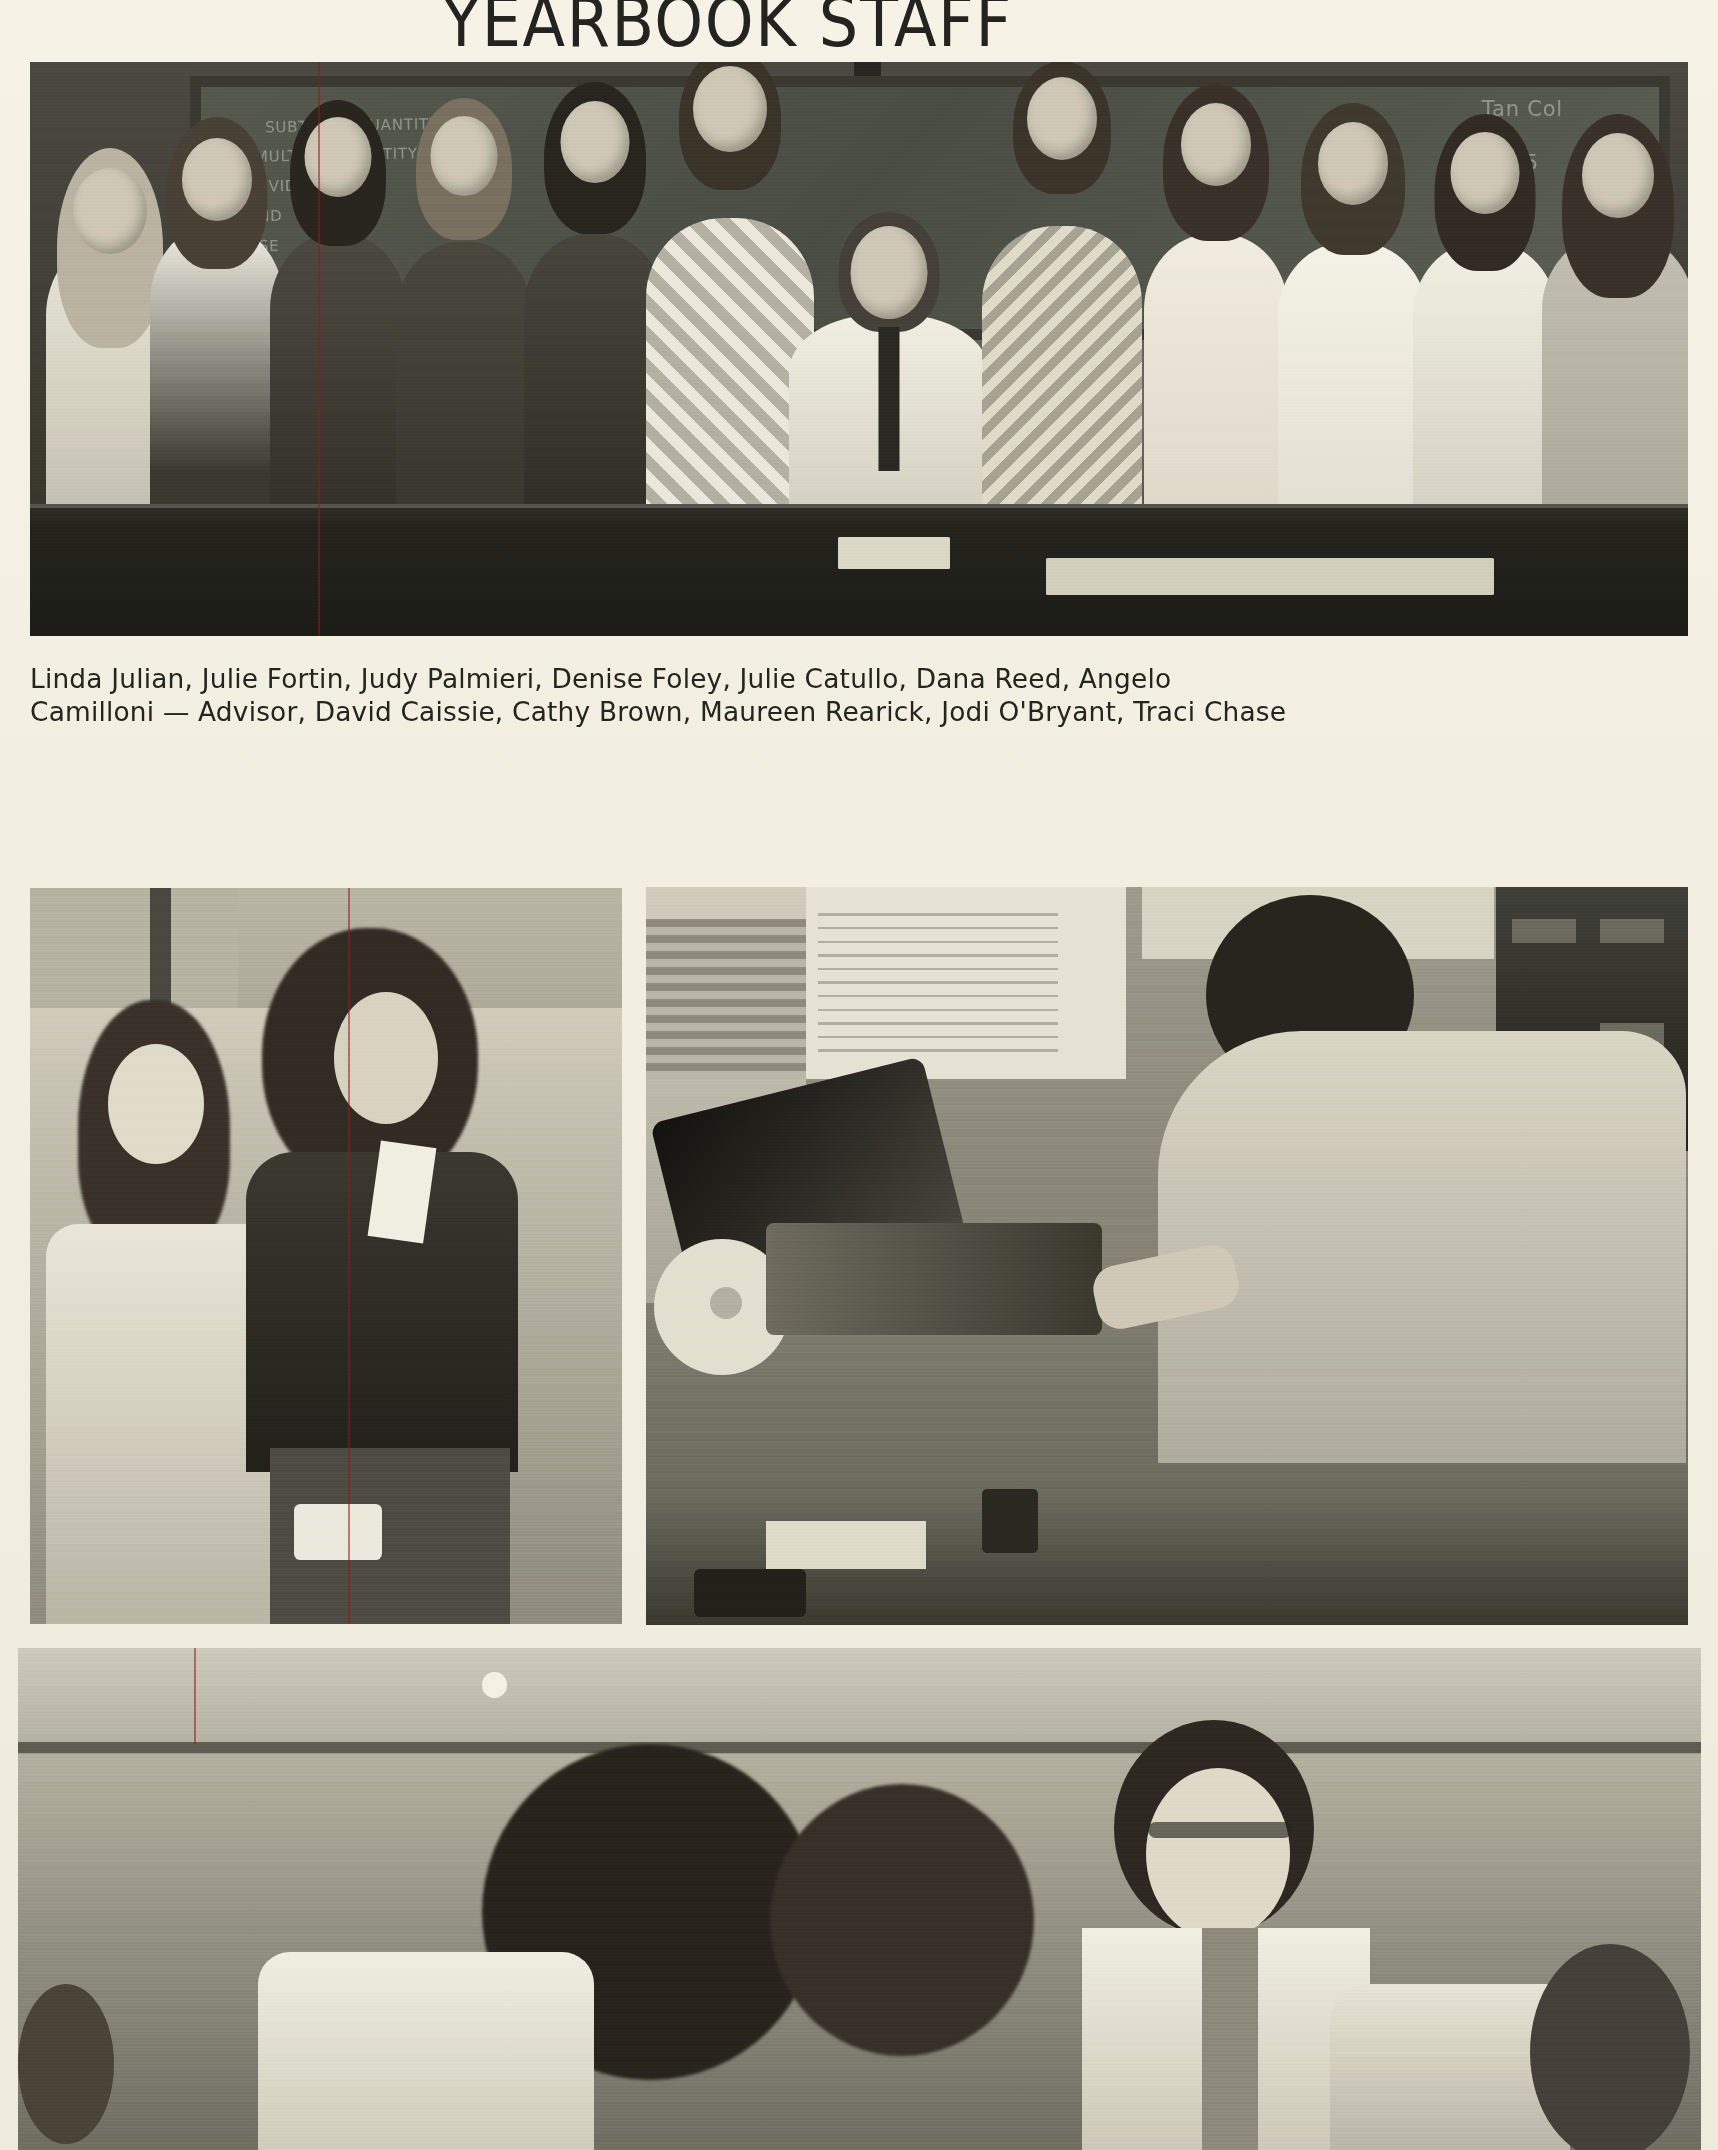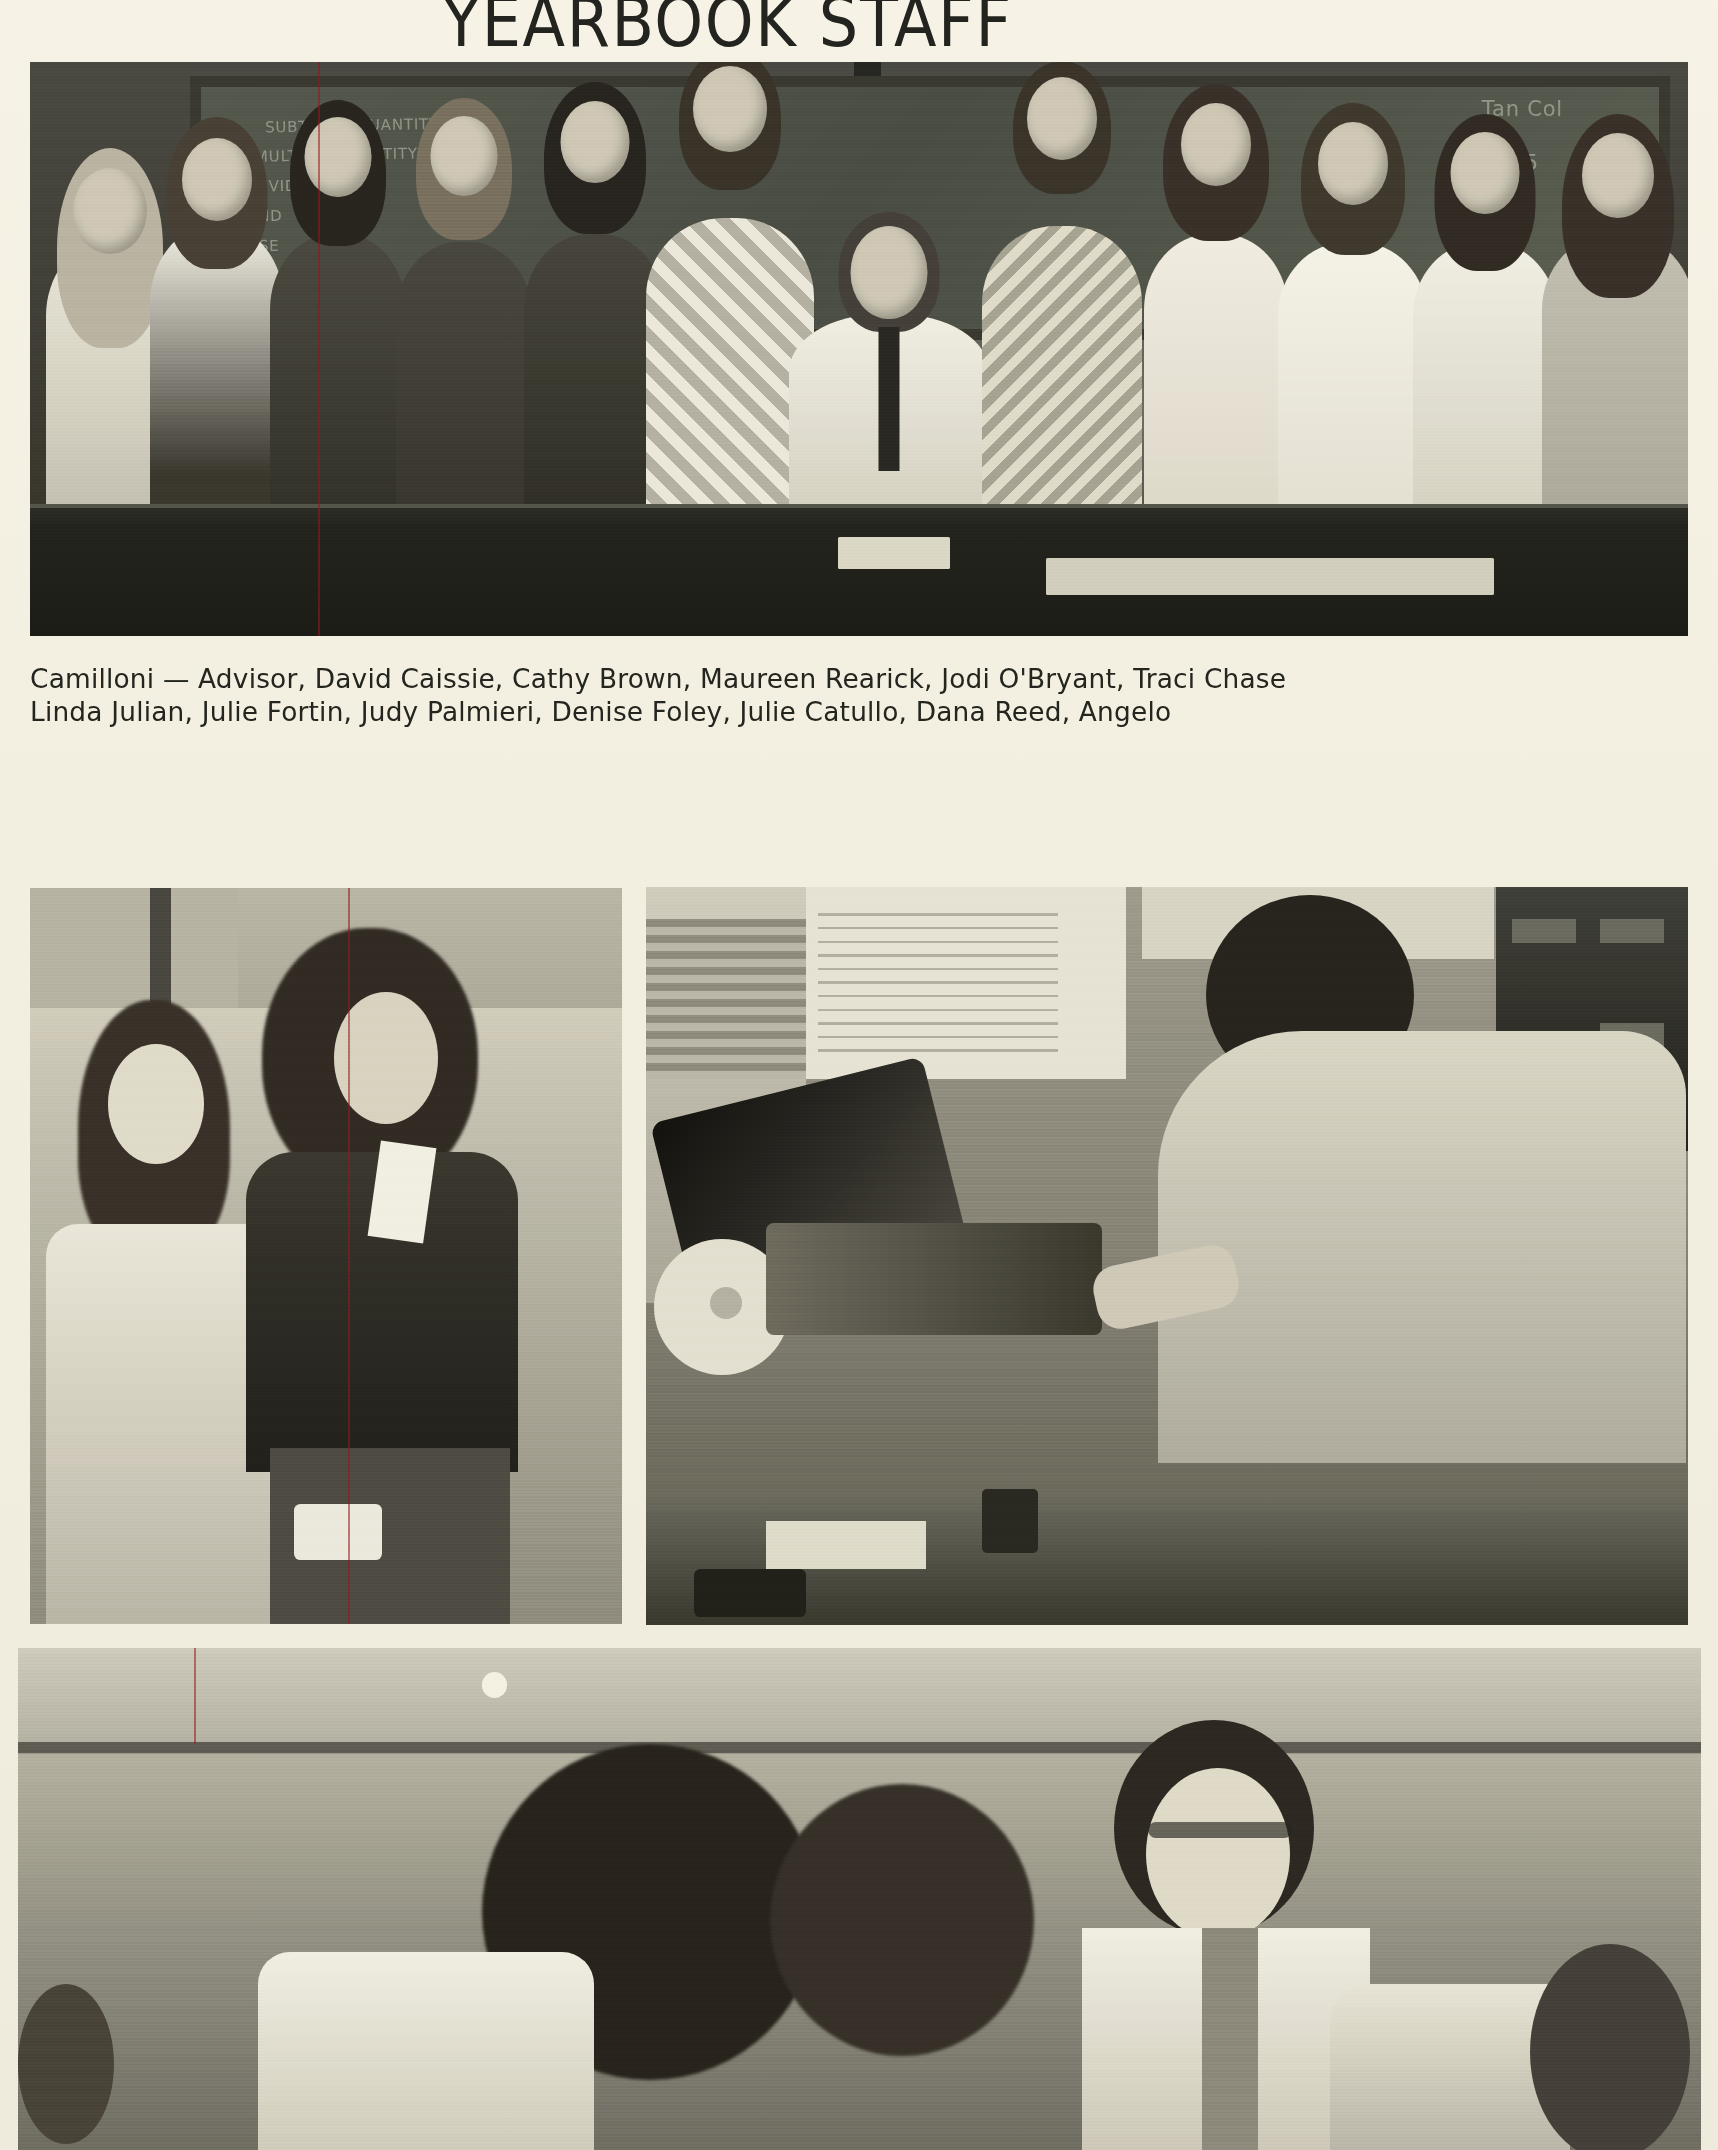--- a/index.html
+++ b/index.html
@@ -246,22 +246,22 @@
     <div class="desk">
       <div class="paper" style="left:808px; top:29px; width:112px; height:32px;"></div>
       <div class="paper" style="left:1016px; top:50px; width:448px; height:37px; background:#cfccbc;"></div>
     </div>
 
     <div class="redline" style="left:288px;"></div>
     <div class="grain"></div>
   </div>
 
   <div id="caption">
+    <div>Linda Julian,  Julie Fortin,  Judy Palmieri,  Denise Foley,  Julie Catullo,  Dana Reed,  Angelo</div>
     <div>Camilloni — Advisor,  David Caissie,  Cathy Brown,  Maureen Rearick,  Jodi O'Bryant,  Traci Chase</div>
-    <div>Linda Julian,  Julie Fortin,  Judy Palmieri,  Denise Foley,  Julie Catullo,  Dana Reed,  Angelo</div>
   </div>
 
   <div class="photo" id="photo-girls">
     <div style="position:absolute; left:0; top:0; width:208px; height:128px; background:#b5b2a2;"></div>
     <div style="position:absolute; left:120px; top:0; width:21px; height:168px; background:#4a4840;"></div>
     <div style="position:absolute; left:0; top:120px; right:0; bottom:0; background:linear-gradient(180deg,#cfcbba,#8f8c7e);"></div>
 
     <div class="blob soft" style="left:48px; top:112px; width:152px; height:264px; background:#3a332b; border-radius:48% 48% 40% 40%;"></div>
     <div class="blob" style="left:78px; top:156px; width:96px; height:120px; background:#ded9c8;"></div>
     <div style="position:absolute; left:16px; top:336px; width:232px; height:400px; background:linear-gradient(180deg,#e8e4d6,#b9b5a5); border-radius:32px 32px 0 0;"></div>

